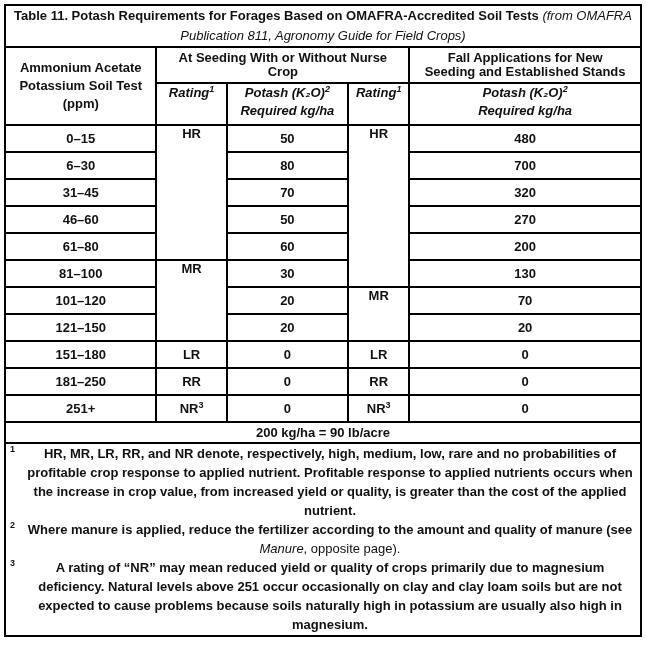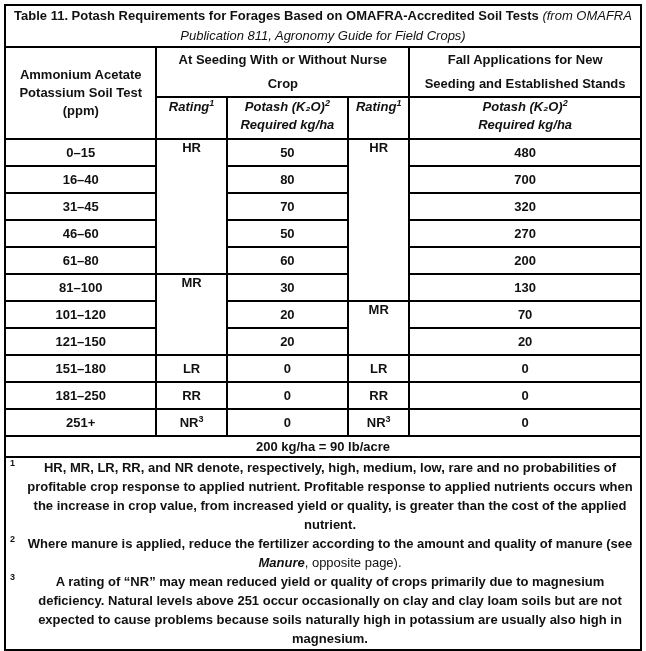--- a/index.html
+++ b/index.html
@@ -20,21 +20,21 @@
     font-size:13px;
     padding:0 2px;
     overflow:hidden;
   }
   
   col.c1{width:151px;} col.c2{width:70px;} col.c3{width:121px;} col.c4{width:61px;} col.c5{width:231px;}
 
   td.title-cell{height:40px;line-height:20px;padding:1px 6px;}
   td.title-cell .src{font-style:italic;font-weight:normal;}
 
-  td.group-cell{height:34px;line-height:24px;vertical-align:middle;white-space:pre-line;border-radius:12px;}
+  td.group-cell{height:34px;line-height:14px;vertical-align:middle;white-space:pre-line;border-radius:12px;}
   td.soiltest-cell{vertical-align:middle;line-height:18px;white-space:pre-line;}
   td.sub-cell{height:40px;vertical-align:top;padding-top:2px;line-height:18px;font-style:italic;}
 
   td.data-cell{height:25px;}
   td.rating-cell{vertical-align:top;padding-top:4px;}
 
   sup{font-size:9px;line-height:0;vertical-align:super;}
 
   
   td.gb{border-bottom-color:#8f8f8f;border-radius:8px;}
@@ -47,21 +47,21 @@
     padding:5px 10px 2px 6px;
   }
   .fn{
     position:relative;padding-left:14px;
     line-height:19px;font-size:13px;font-weight:bold;
   }
   .fn .fn-marker{
     position:absolute;left:2px;top:-4px;
     font-size:9px;font-weight:bold;
   }
-  .fn .it{font-style:italic;font-weight:bold;margin-top:32px;}
+  .fn .it{font-style:italic;font-weight:normal;margin-top:32px;}
   .fn .rg{font-weight:normal;}
 </style>
 </head>
 <body>
 
 <table class="main">
   <colgroup>
     <col class="c1">
       <col class="c2">
       <col class="c3">
@@ -92,21 +92,21 @@
   </tr>
 
   <tr>
     <td class="data-cell gb">0–15</td>
     <td class="data-cell rating-cell gb" rowspan="5">HR</td>
     <td class="data-cell gb">50</td>
     <td class="data-cell rating-cell" rowspan="6">HR</td>
     <td class="data-cell gb">480</td>
   </tr>
   <tr>
-    <td class="data-cell gt">16–40</td>
+    <td class="data-cell gt">6–30</td>
     <td class="data-cell gt">80</td>
     <td class="data-cell gt">700</td>
   </tr>
   <tr>
     <td class="data-cell">31–45</td>
     <td class="data-cell">70</td>
     <td class="data-cell">320</td>
   </tr>
   <tr>
     <td class="data-cell">46–60</td>

